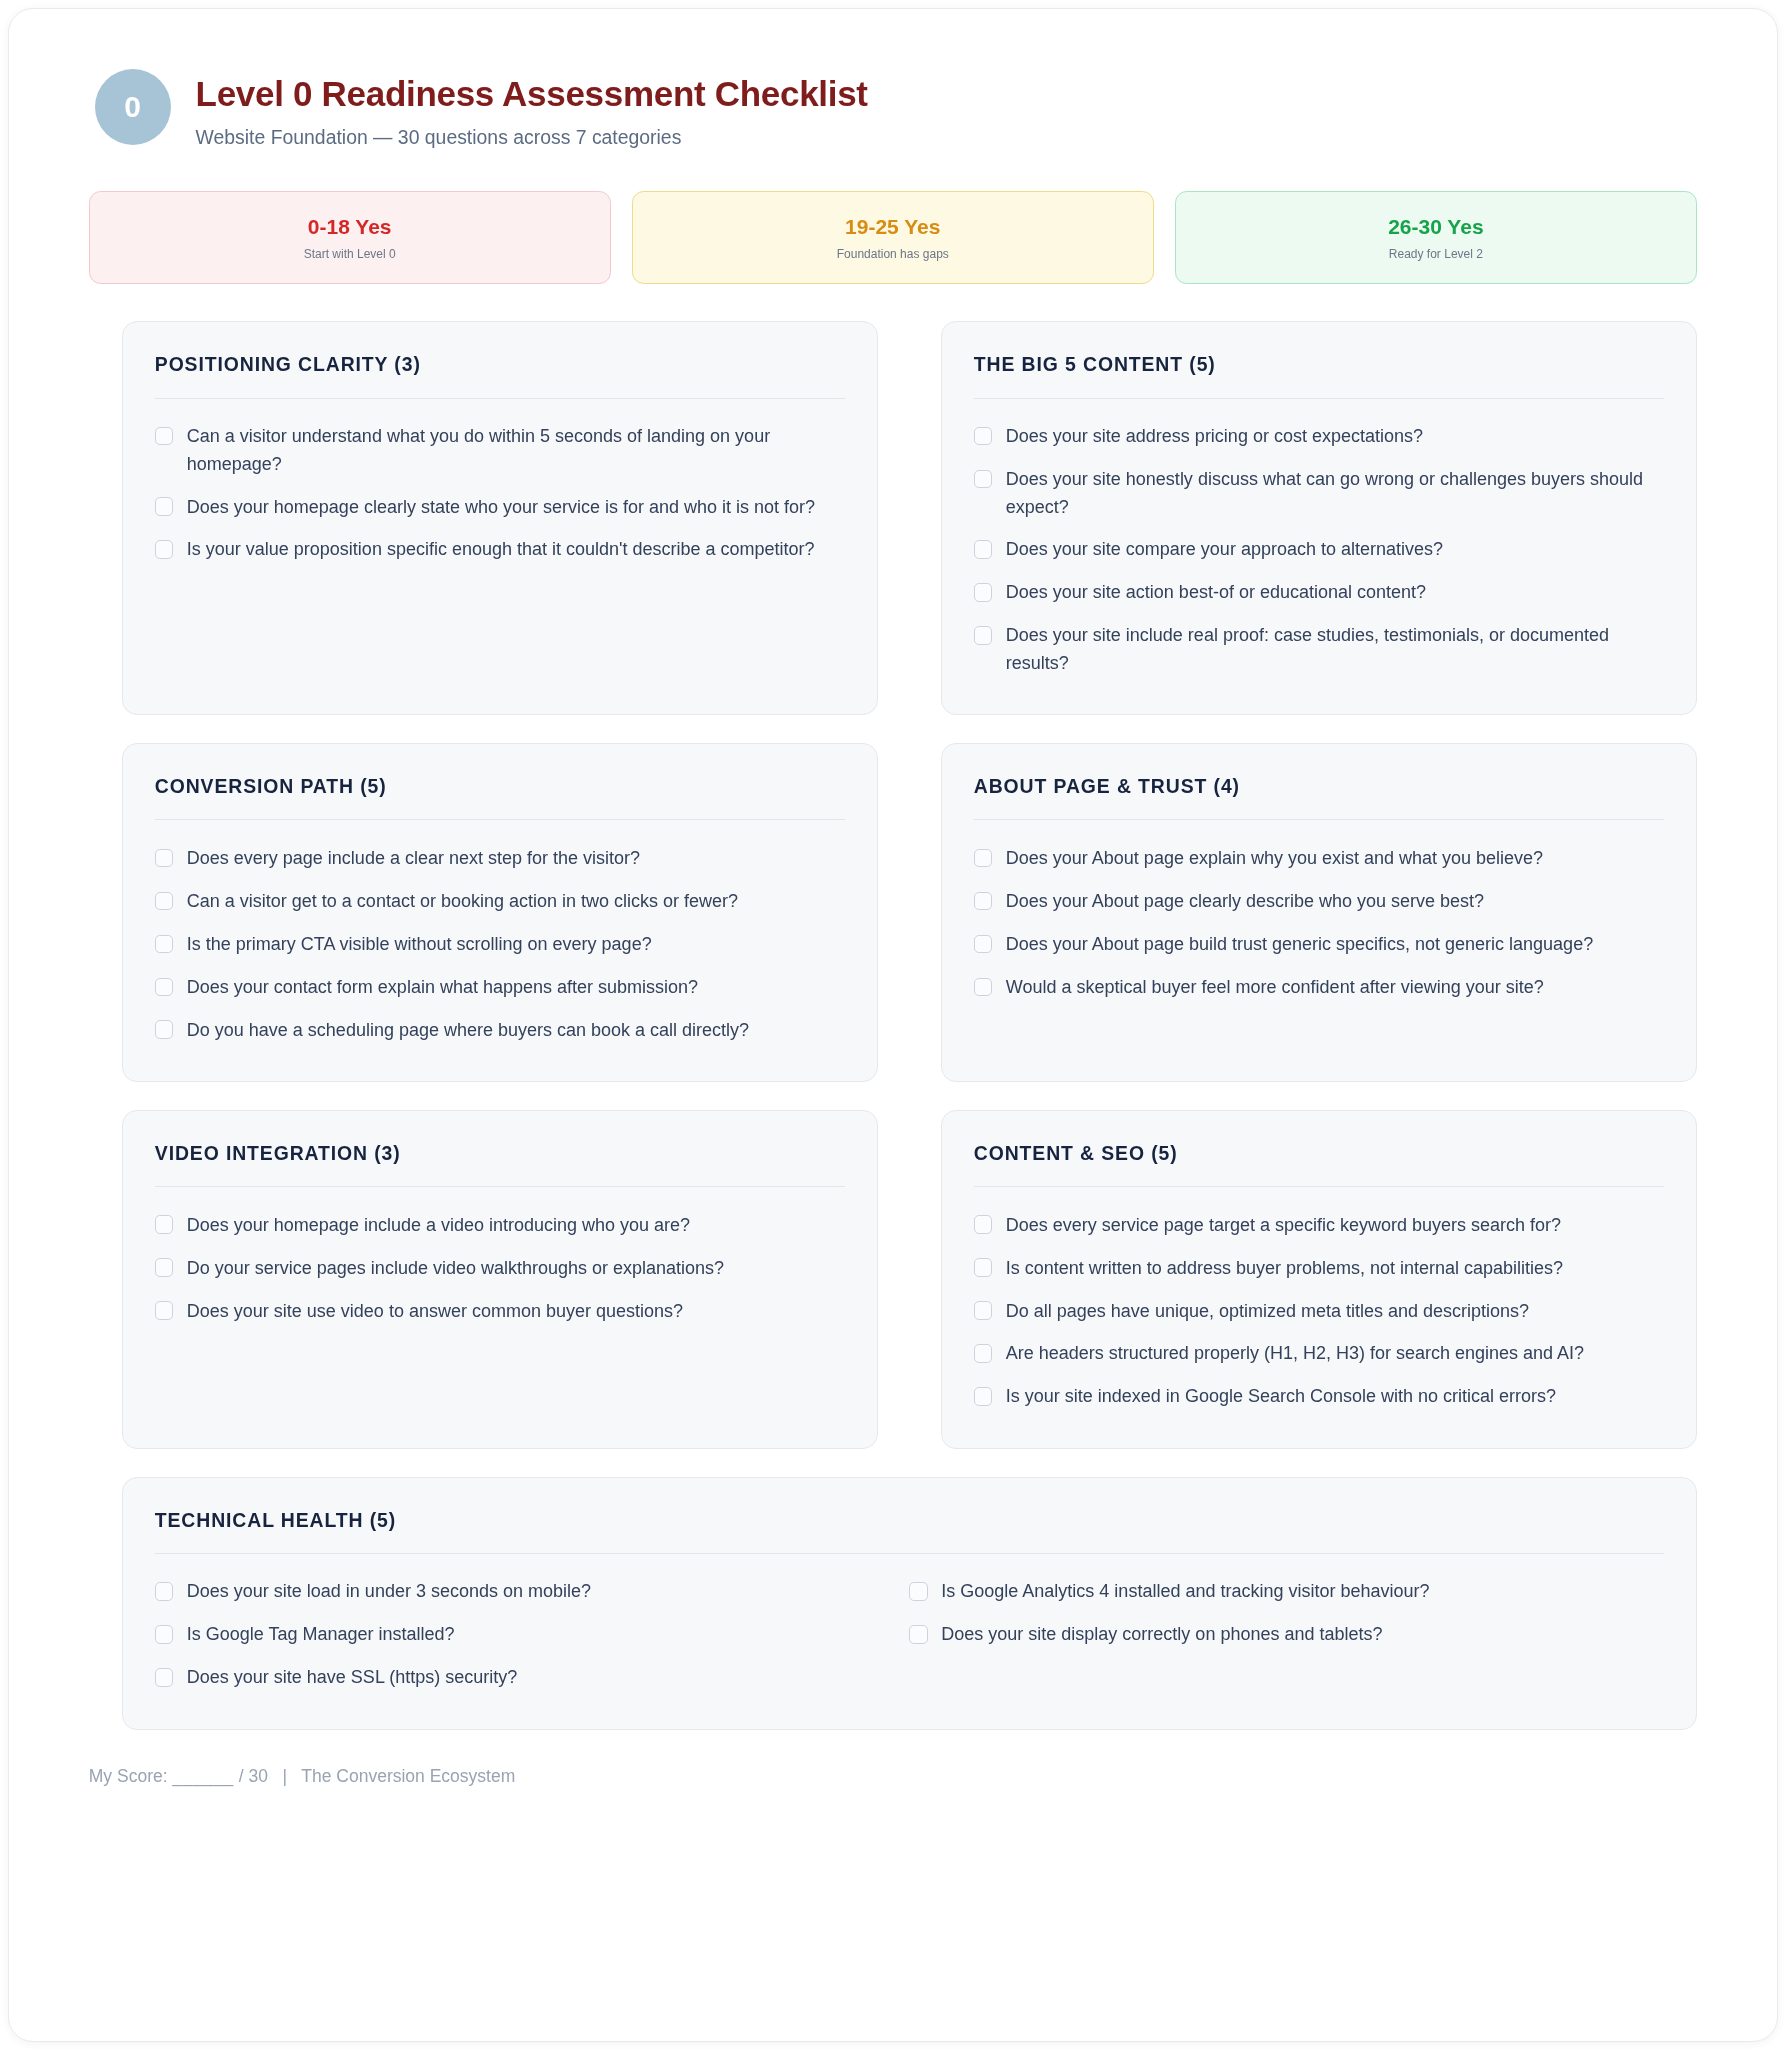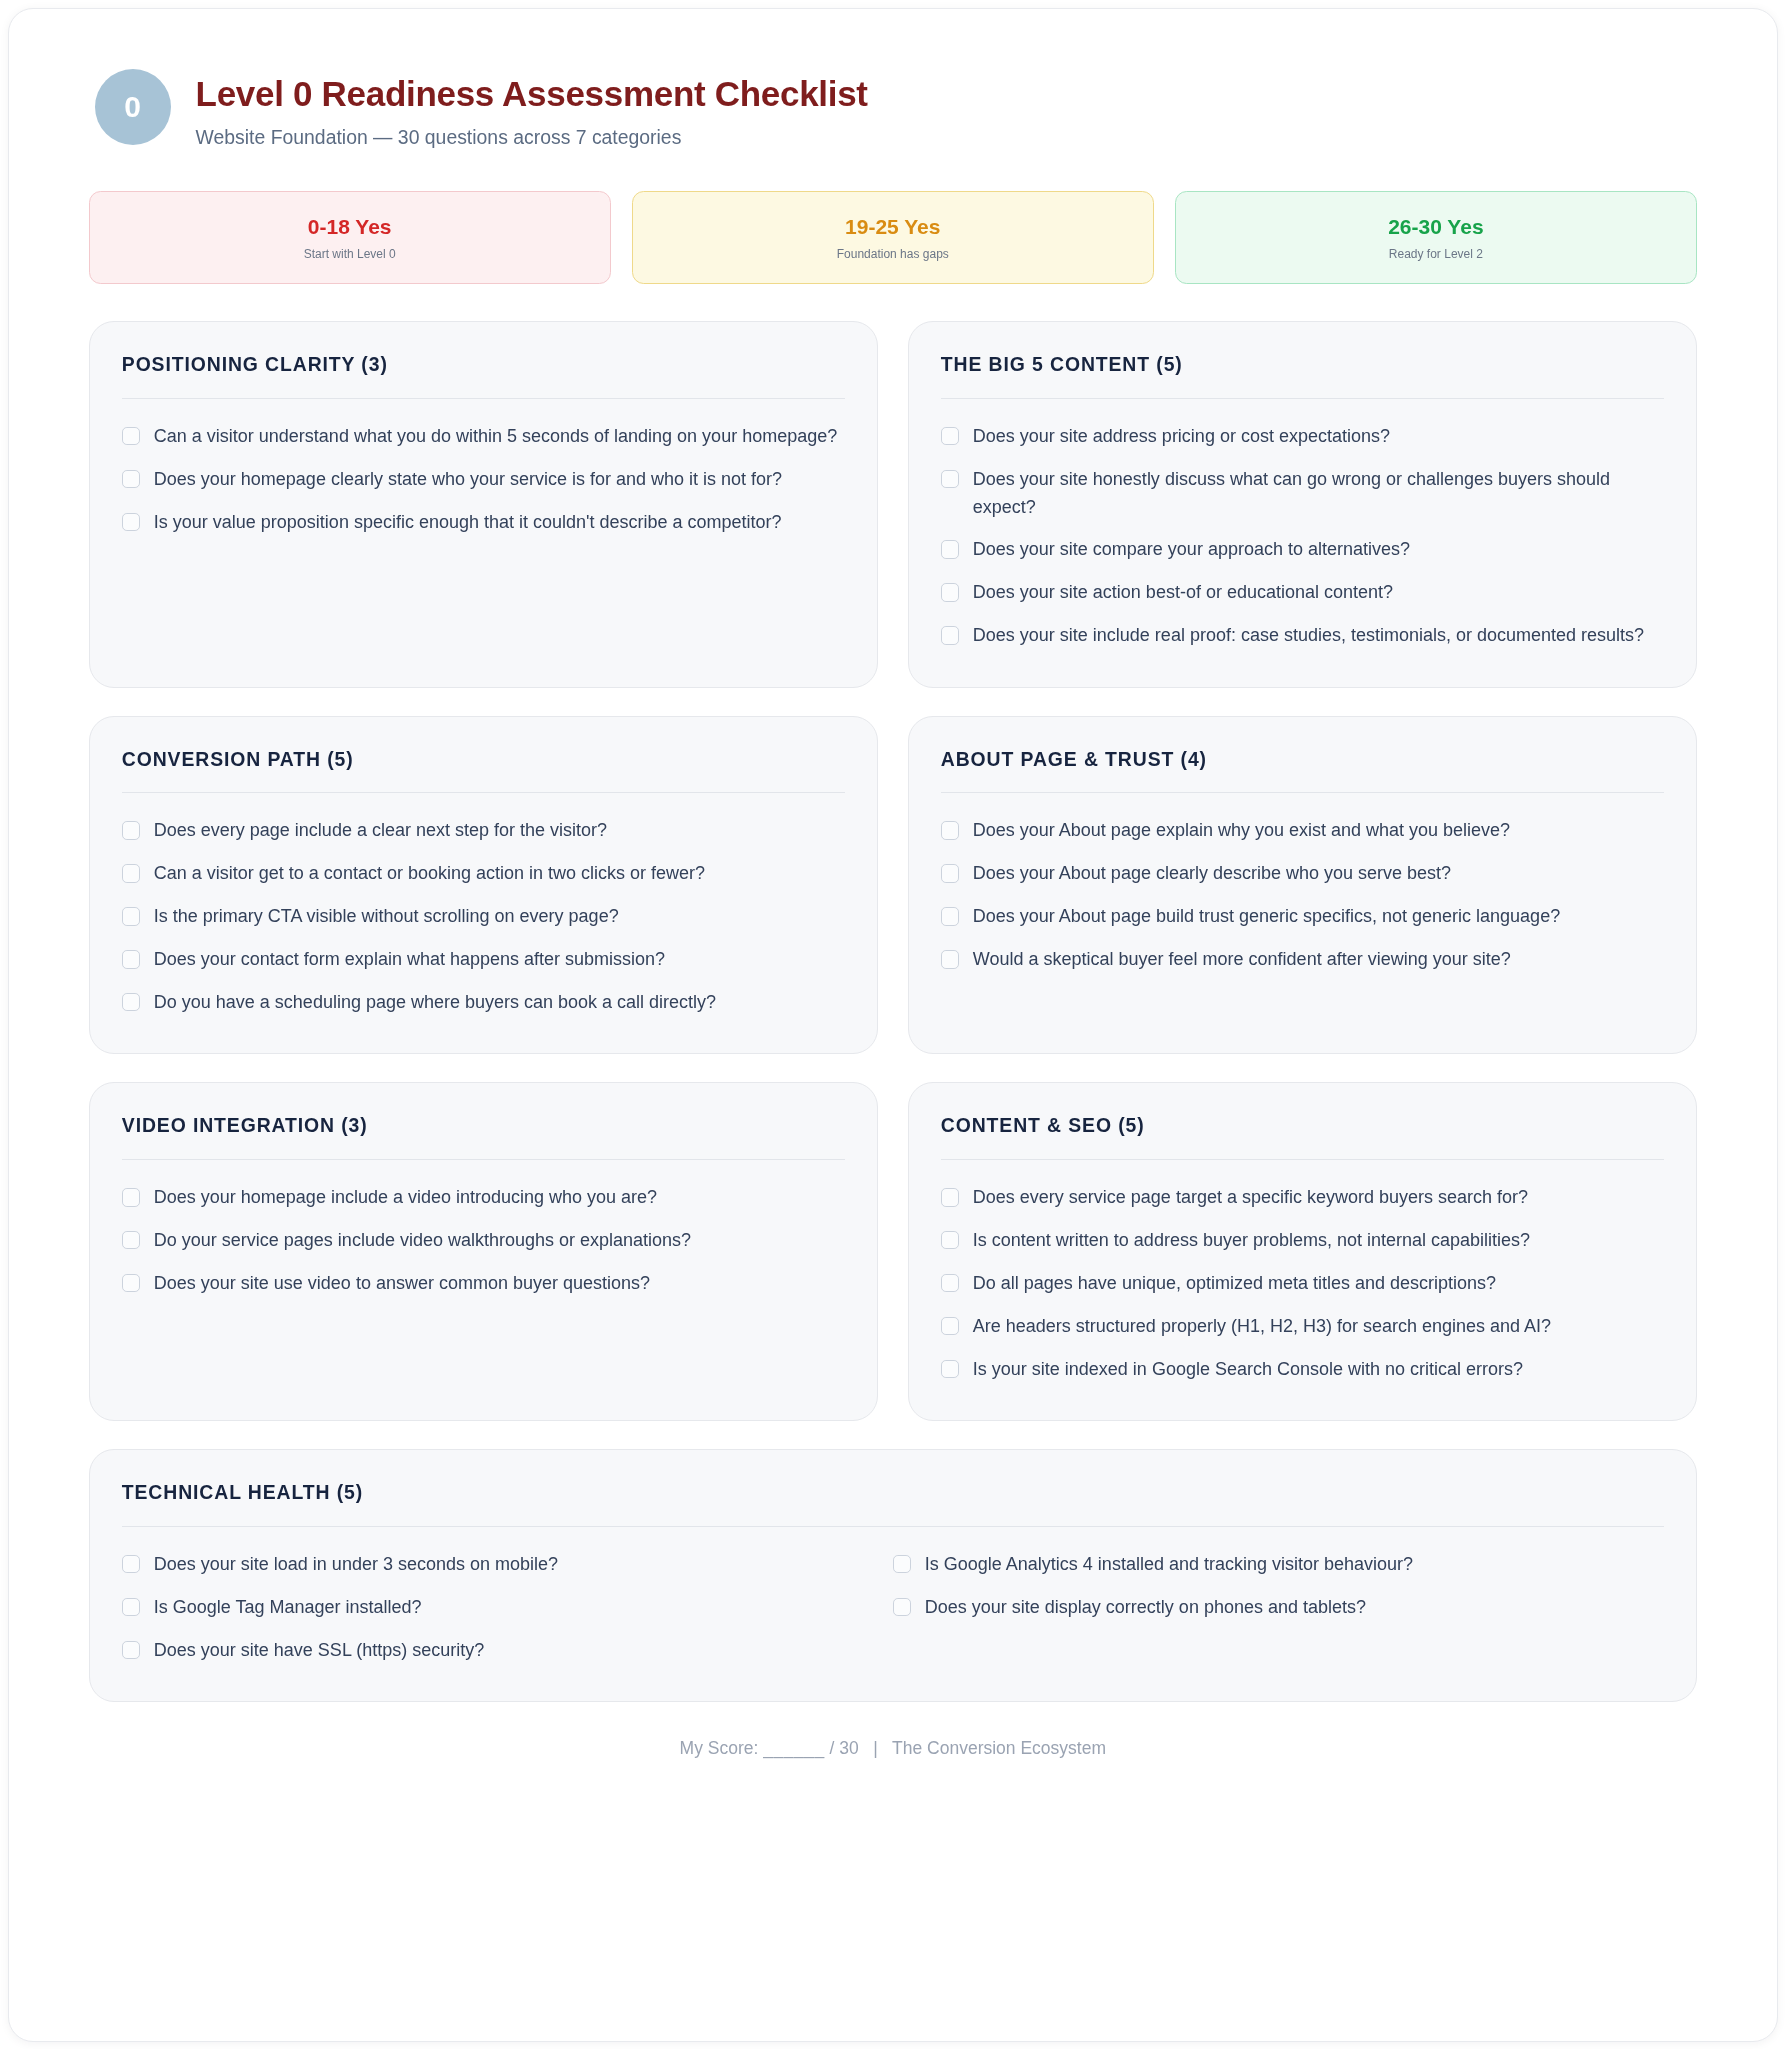--- a/index.html
+++ b/index.html
@@ -96,24 +96,25 @@
   
   .grid {
     display: grid;
     grid-template-columns: 1fr 1fr;
     gap: 28px 30px;
     margin-top: 37px;
   }
   .card {
     background: #f7f8fa;
     border: 1px solid #e6e8ec;
-    border-radius: 25px;
+    border-radius: 15px;
     padding: 31px 32px 29px 32px;
     display: flex;
     flex-direction: column;
+    margin-left: 33px;
   }
   .card.full { grid-column: 1 / -1; }
   .card-title {
     font-size: 19.4px;
     font-weight: 700;
     color: #17243f;
     letter-spacing: 0.9px;
     text-transform: uppercase;
     line-height: 1.2;
   }
@@ -145,21 +146,21 @@
   .qtext {
     font-size: 18px;
     line-height: 1.52;
     color: #33415a;
     max-width: 100%;
   }
 
   
   .footer {
     margin-top: 36px;
-    text-align: center;
+    text-align: left;
     font-size: 17.5px;
     color: #9aa3b2;
     padding-bottom: 29px;
   }
   .footer .sep { padding: 0 9.7px; }
   .footer .score-blank { letter-spacing: 0.5px; }
 </style>
 </head>
 <body>
 

